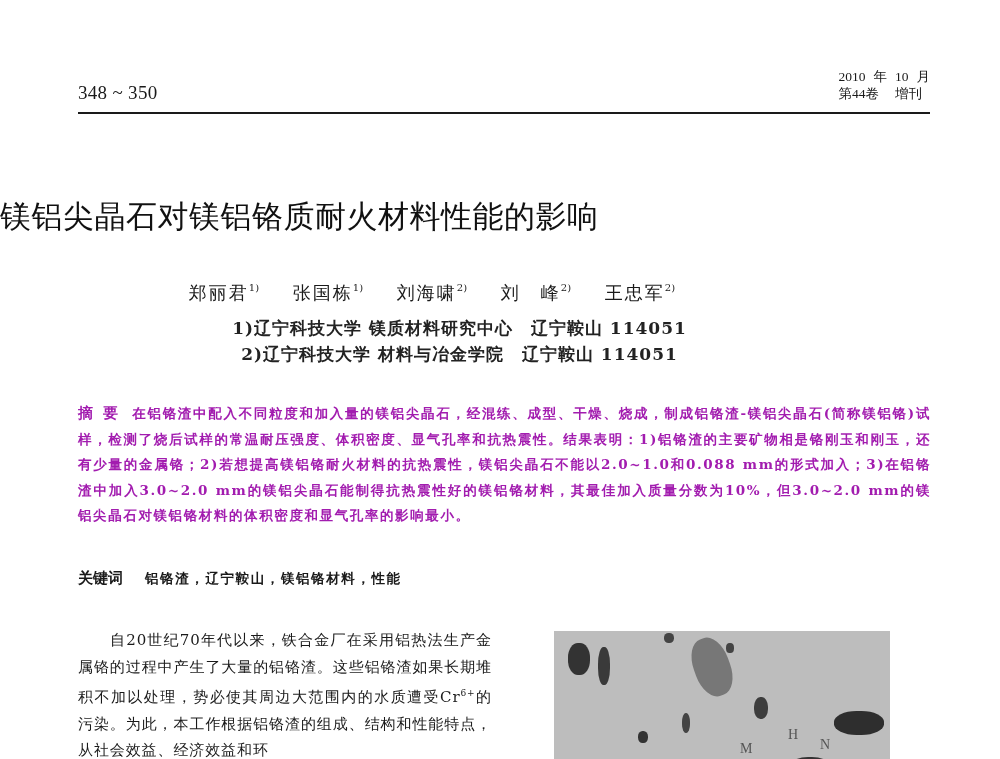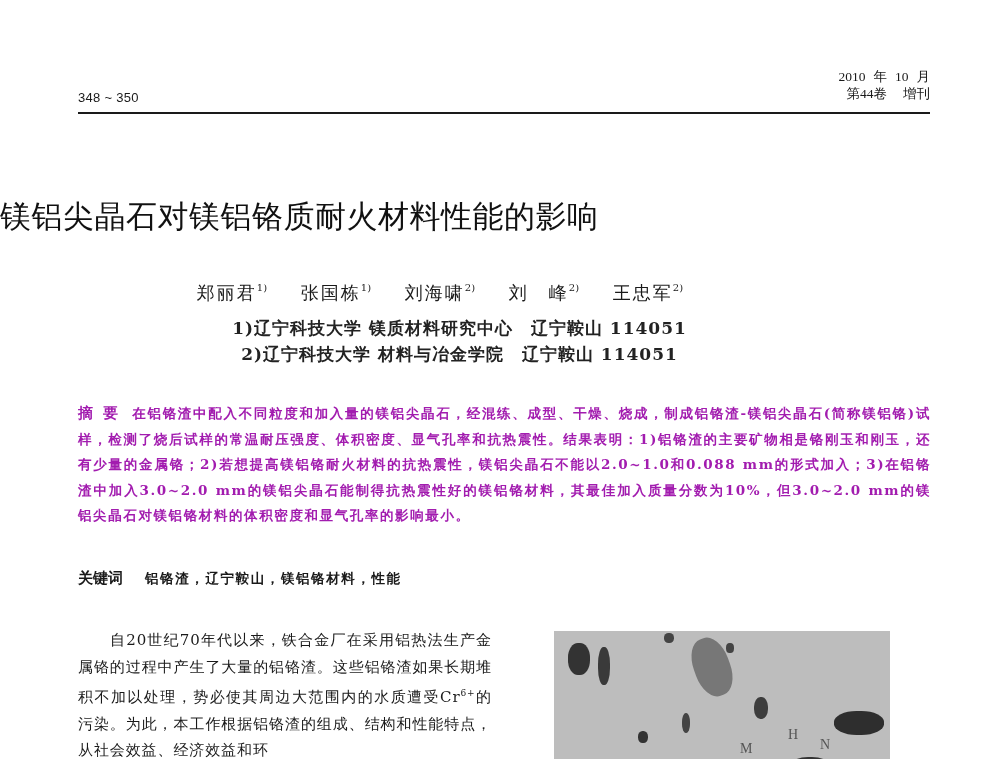--- a/index.html
+++ b/index.html
@@ -26,23 +26,23 @@
       position: absolute;
       left: 78px;
       top: 112px;
       width: 852px;
       height: 0;
       border-top: 2px solid #1a1a1a;
     }
     .page-range {
       position: absolute;
       left: 0;
-      top: 24px;
-      font-family: Liberation Sans, sans-serif;
-      font-size: 13px;
+      top: 16px;
+      font-family: Liberation Serif, serif;
+      font-size: 19px;
       letter-spacing: 0.3px;
     }
     .journal-logo {
       position: absolute;
       left: 330px;
       top: 6px;
       width: 180px;
       height: 40px;
     }
     .logo-swoosh {
@@ -69,41 +69,41 @@
       top: 21px;
       font-family: "Liberation Sans", sans-serif;
       font-size: 11px;
       color: #888;
       letter-spacing: 0.6px;
     }
     .issue-info {
       position: absolute;
       right: 0;
       top: 2px;
-      text-align: right;
+      text-align: left;
       font-family: "Liberation Serif", serif;
       font-size: 13.5px;
       line-height: 17px;
     }
     .issue-info .sp { display: inline-block; width: 8px; }
 
     .title {
       position: absolute;
       left: 0;
       width: 980px;
       top: 196px;
       text-align: left;
       font-family: "DejaVu Sans", sans-serif;
       font-size: 31px;
       letter-spacing: 0.5px;
       color: #111;
     }
     .authors {
       position: absolute;
-      left: 8px;
+      left: 0;
       width: 864px;
       top: 281px;
       text-align: center;
       font-family: "DejaVu Serif", serif;
       font-size: 18px;
       letter-spacing: 2px;
     }
     .author { display: inline-block; margin: 0 13px; }
     .author sup { font-size: 10px; letter-spacing: 0; vertical-align: 8px; }
     .affil {

